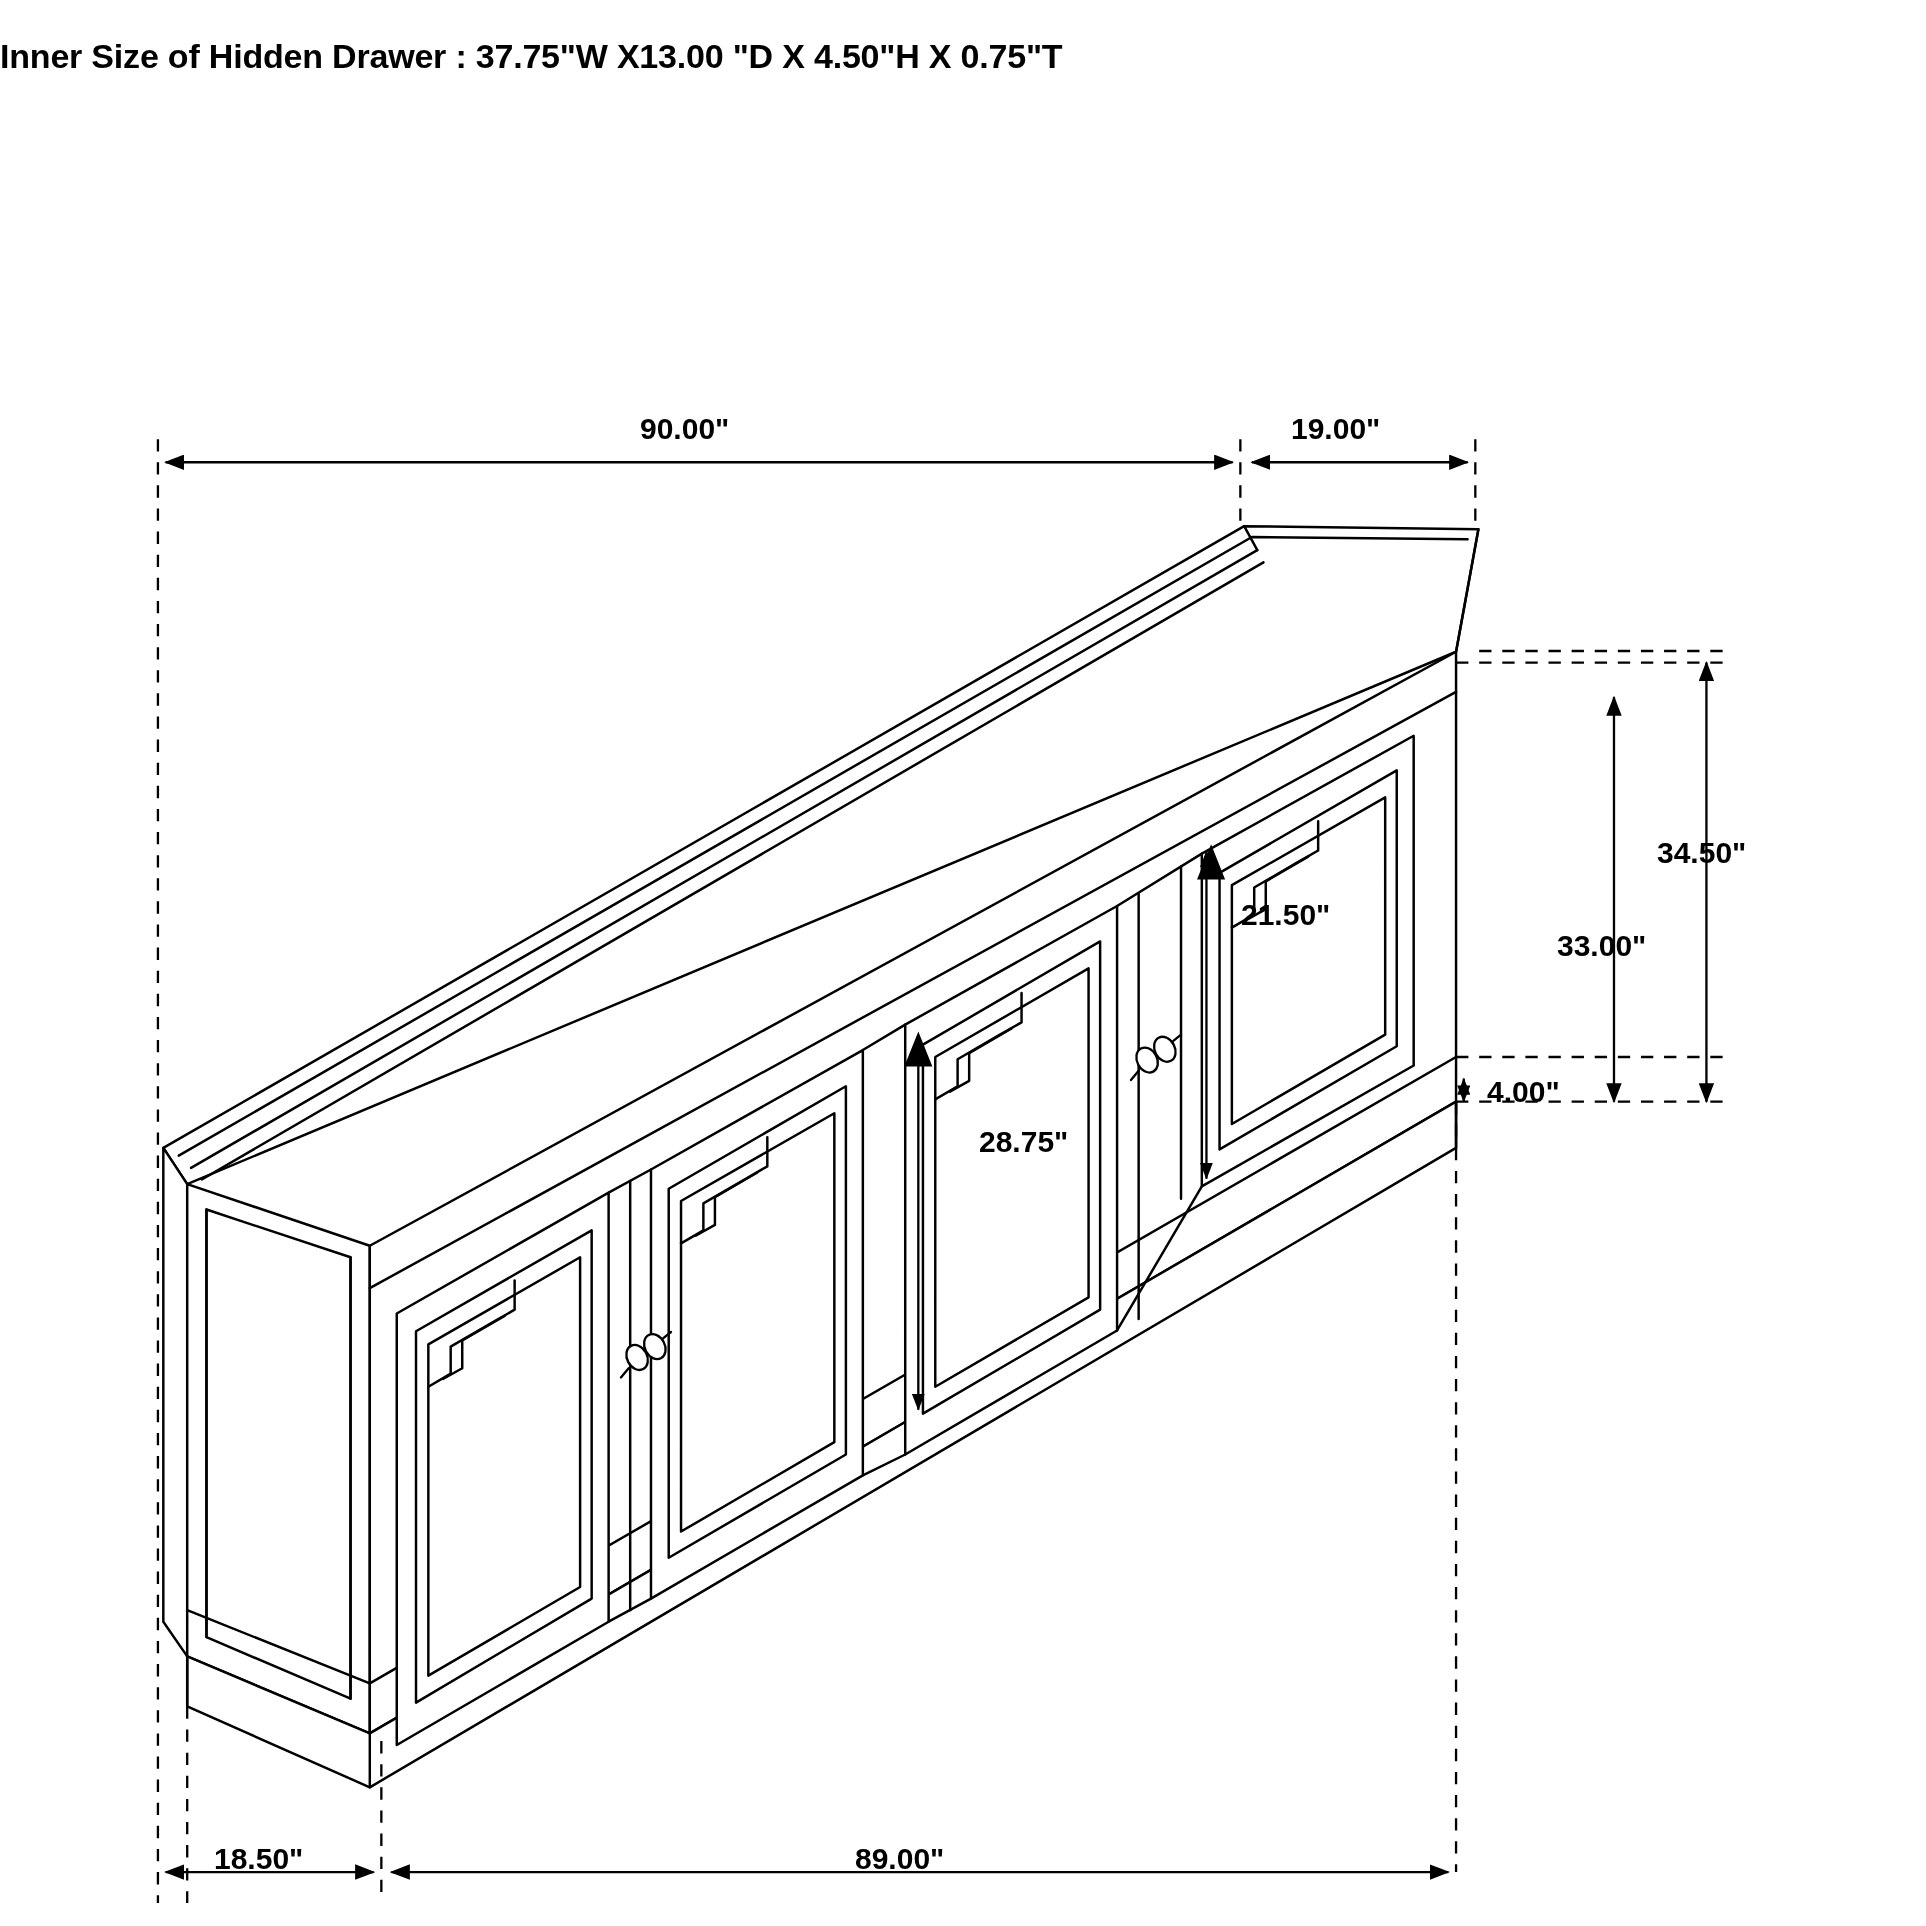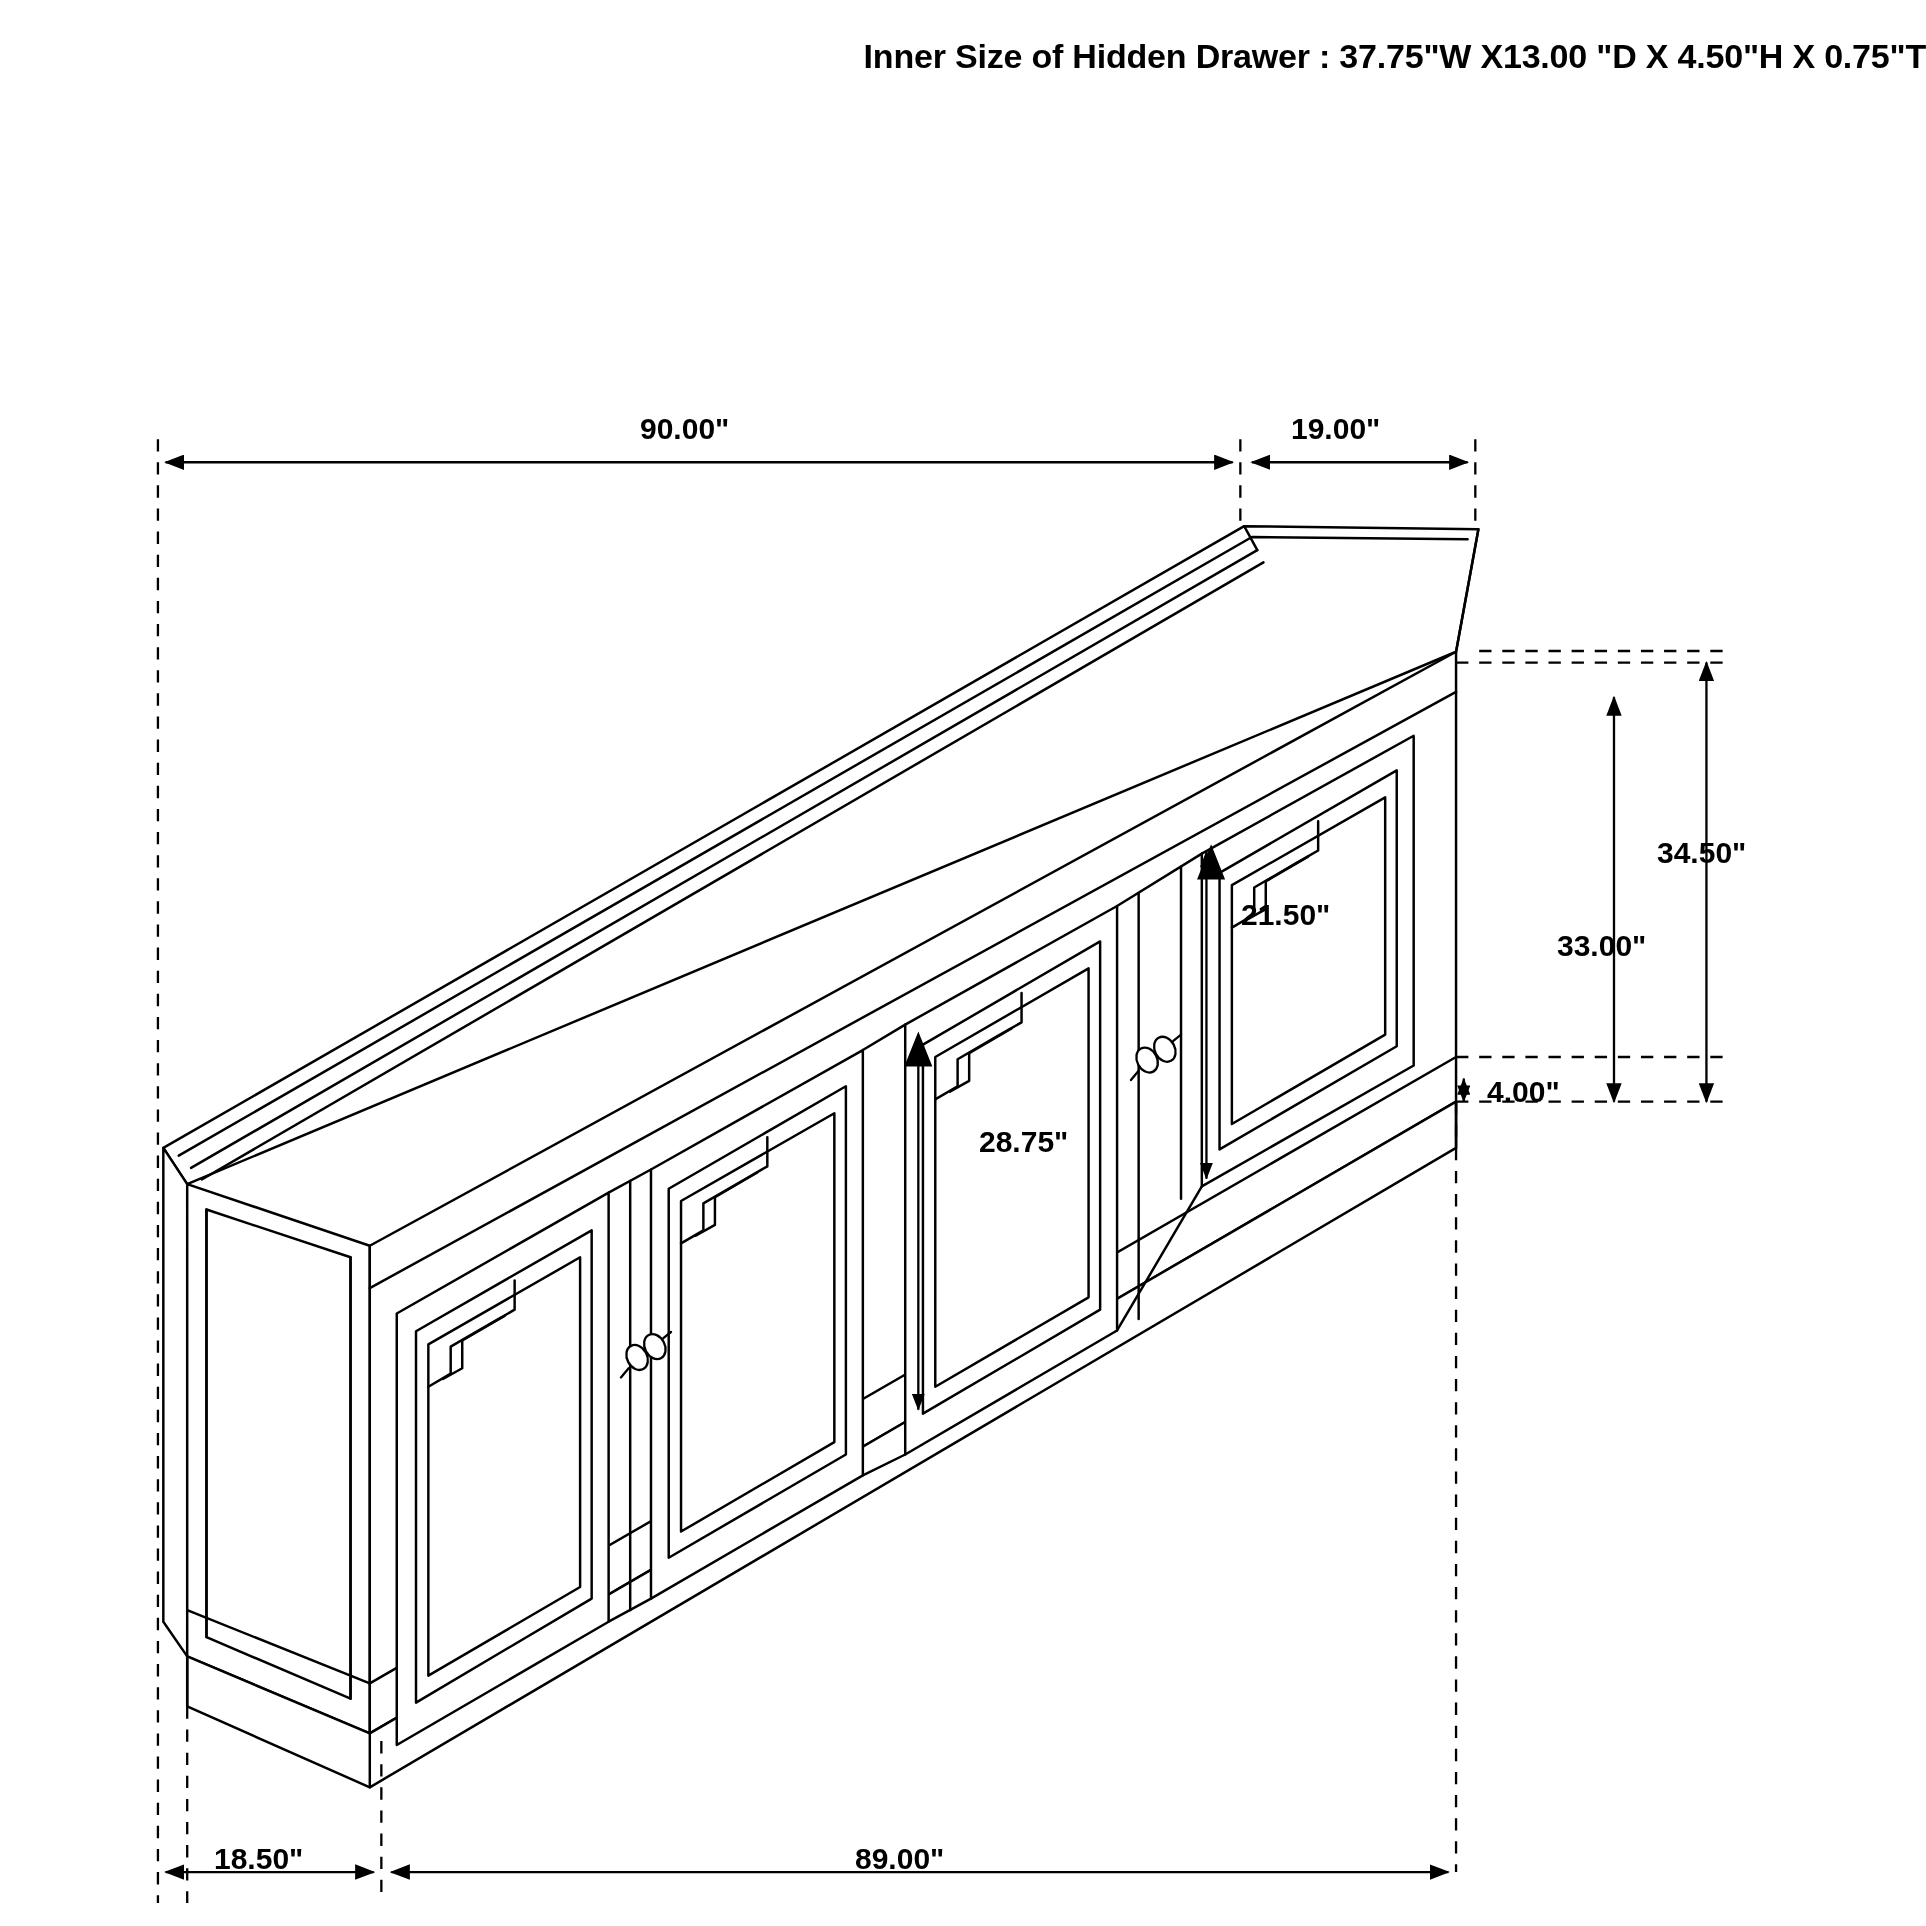--- a/index.html
+++ b/index.html
@@ -18,21 +18,21 @@
   #stage {
     position: relative;
     width: 1926px;
     height: 1926px;
   }
   .title {
     position: absolute;
     top: 37px;
     left: 0;
     width: 1926px;
-    text-align: right;
+    text-align: left;
     font-size: 34px;
     font-weight: bold;
     letter-spacing: -0.2px;
     font-family: "Liberation Sans", sans-serif;
   }
   svg#drawing {
     position: absolute;
     top: 0;
     left: 0;
     width: 1926px;

